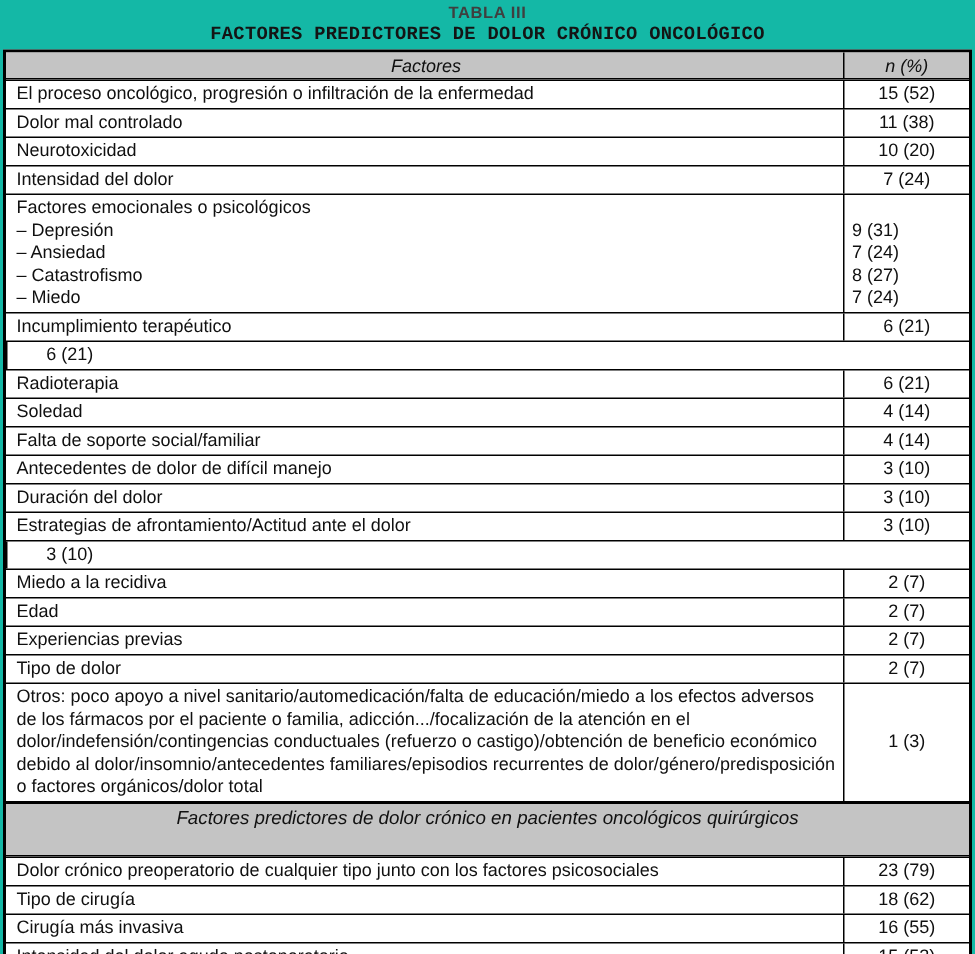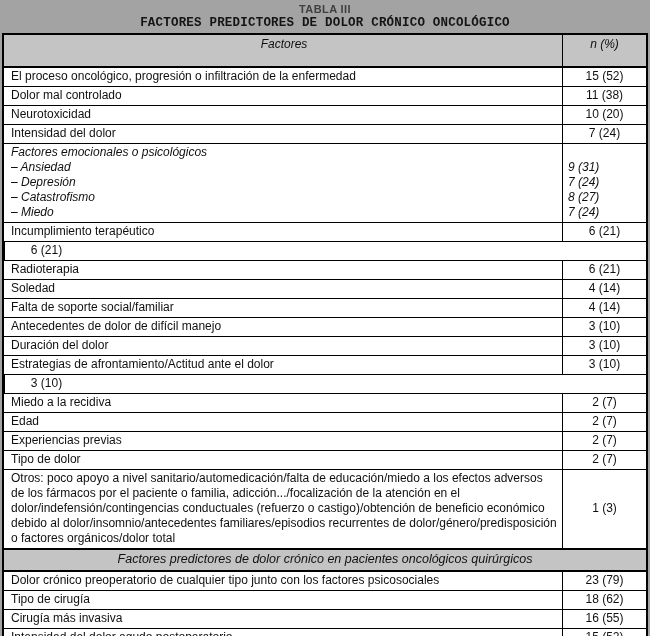--- a/index.html
+++ b/index.html
@@ -4,21 +4,21 @@
 <style>
   html, body {
     margin: 0;
     padding: 0;
     background: #ffffff;
   }
   .page {
     width: 650px;
     height: 636px;
     box-sizing: border-box;
-    background: #a3a3a3;
+    background: #14b8a6;
     font-family: "Liberation Sans", "DejaVu Sans", sans-serif;
     color: #101010;
     overflow: hidden;
   }
   .title {
     padding-top: 3px;
     text-align: center;
     font-size: 11px;
     font-weight: bold;
     color: #3f3f3f;
@@ -66,35 +66,35 @@
   }
   .vcenter {
     display: flex;
     align-items: center;
     justify-content: center;
   }
   .head .cell {
     font-style: italic;
     text-align: center;
     padding-top: 2px;
-    padding-bottom: 14px;
-  }
-  .line { min-height: 15px; line-height: 15px; font-style: italic; }
+    padding-bottom: 0;
+  }
+  .line { min-height: 15px; line-height: 15px; }
   .divider {
     background: var(--header-bg, #c4c4c4);
     border-top: 2px solid var(--border, #000);
     border-bottom: 1px solid var(--border, #000);
   }
   .divider .cell {
     width: 100%;
     text-align: center;
     font-style: italic;
     font-size: 12.5px;
     padding-top: 2px;
-    padding-bottom: 3px;
+    padding-bottom: 17px;
   }
   .bold { font-weight: normal; }
 </style>
 </head>
 <body>
 
 <div class="page">
   <div class="title">TABLA III</div>
   <div class="subtitle">FACTORES PREDICTORES DE DOLOR CRÓNICO ONCOLÓGICO</div>
 
@@ -116,22 +116,22 @@
           <div class="cell label">Neurotoxicidad</div>
           <div class="cell value vcenter">10 (20)</div>
         </div>
         <div class="row">
           <div class="cell label">Intensidad del dolor</div>
           <div class="cell value vcenter">7 (24)</div>
         </div>
         <div class="row">
           <div class="cell label">
             <div class="line">Factores emocionales o psicológicos</div>
+            <div class="line">– Depresión</div>
             <div class="line">– Ansiedad</div>
-            <div class="line">– Depresión</div>
             <div class="line">– Catastrofismo</div>
             <div class="line">– Miedo</div>
           </div>
           <div class="cell value">
             <div class="line"></div>
             <div class="line">9 (31)</div>
             <div class="line">7 (24)</div>
             <div class="line">8 (27)</div>
             <div class="line">7 (24)</div>
           </div>

